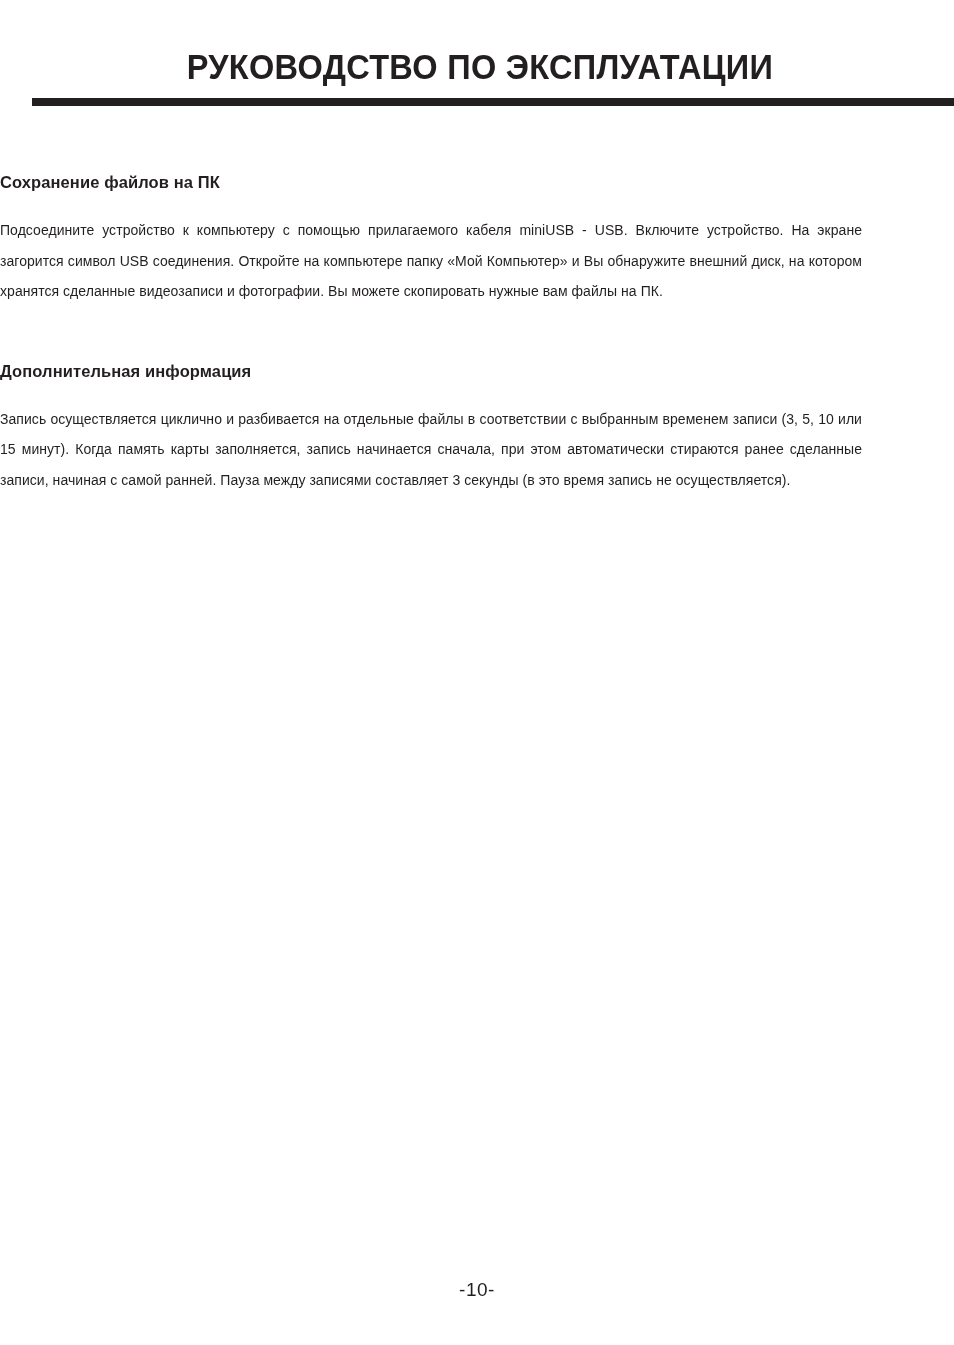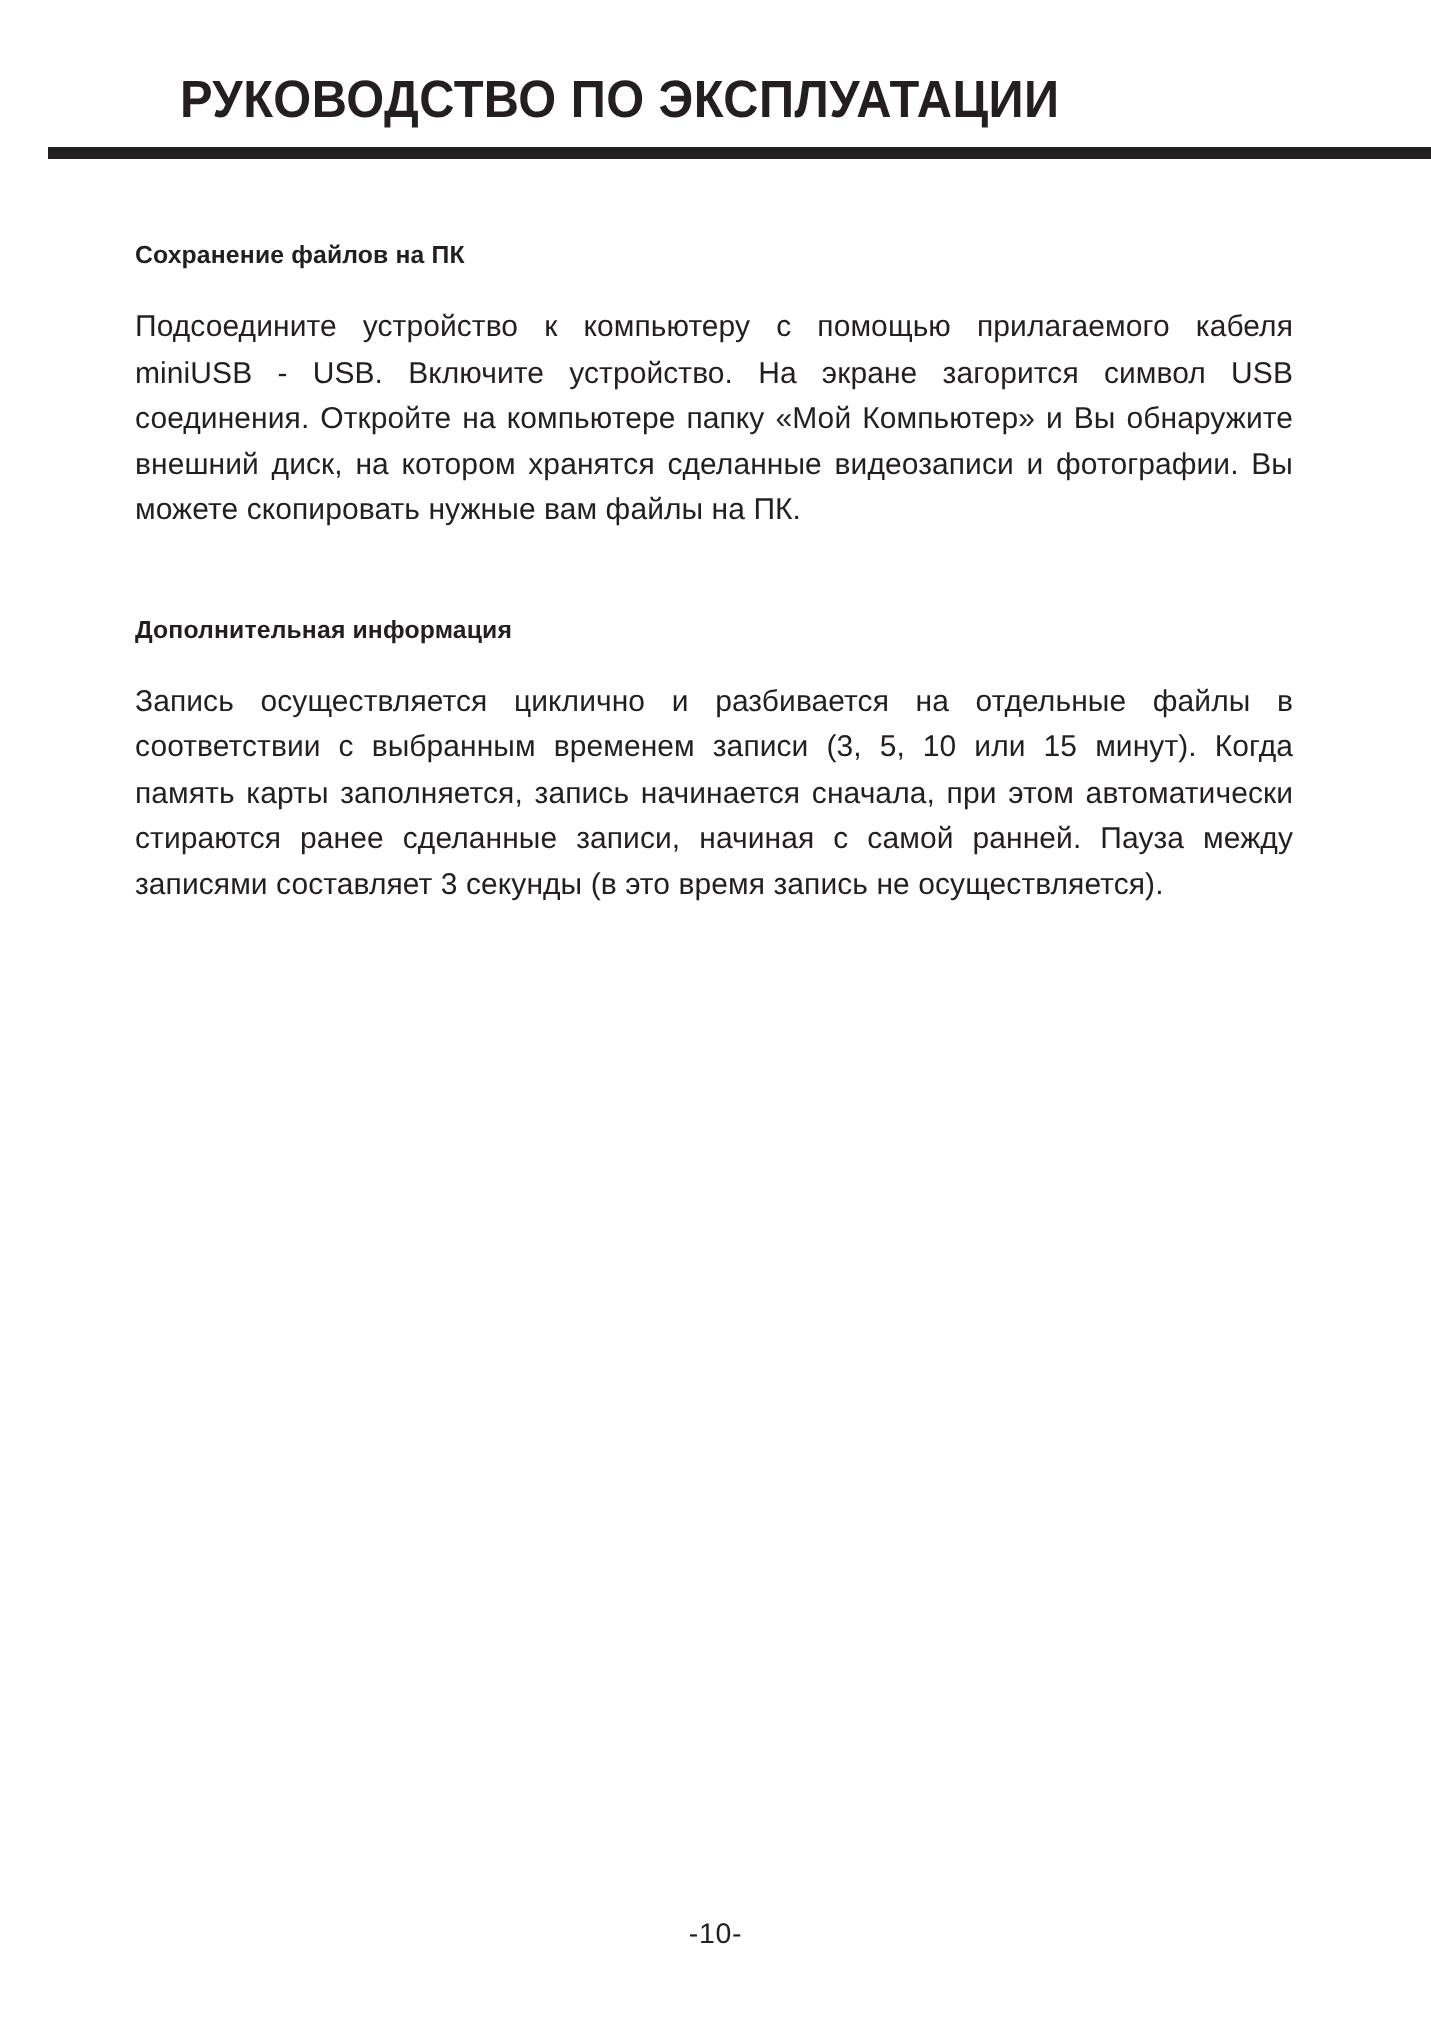--- a/index.html
+++ b/index.html
@@ -23,20 +23,21 @@
     display: flex;
     flex-direction: column;
     box-sizing: border-box;
   }
 
   
   .page-header {
     padding-top: 47px;
     padding-left: 120px;
     padding-right: 60px;
+    text-align: center;
   }
   .header-title {
     font-family: "Liberation Sans Narrow", "Liberation Sans", sans-serif;
     font-weight: bold;
     font-size: 35px;
     line-height: 40px;
     letter-spacing: 0.3px;
     color: #231f20;
     transform: scaleX(0.93);
     transform-origin: left center;
@@ -46,24 +47,24 @@
   .header-rule {
     width: 954px;
     height: 8px;
     background: #231f20;
     margin-top: 11px;
     margin-left: -88px;
   }
 
   
   .content {
-    padding-left: 90px;
     padding-right: 92px;
     padding-top: 53px;
     flex: 1 1 auto;
+    margin-top: 12px;
   }
 
   .section {
     margin: 0;
   }
   .section + .section {
     margin-top: 53px;
   }
 
   .section-heading {
@@ -72,21 +73,21 @@
     font-size: 16.5px;
     line-height: 22px;
     color: #231f20;
     margin: 0 0 22px 0;
     letter-spacing: 0.1px;
   }
 
   .section-paragraph {
     font-family: "Liberation Sans", sans-serif;
     font-weight: normal;
-    font-size: 20px;
+    font-size: 14px;
     line-height: 30.5px;
     color: #231f20;
     margin: 0;
     text-align: justify;
     text-justify: inter-word;
     hyphens: manual;
     letter-spacing: 0.05px;
   }
 
   

